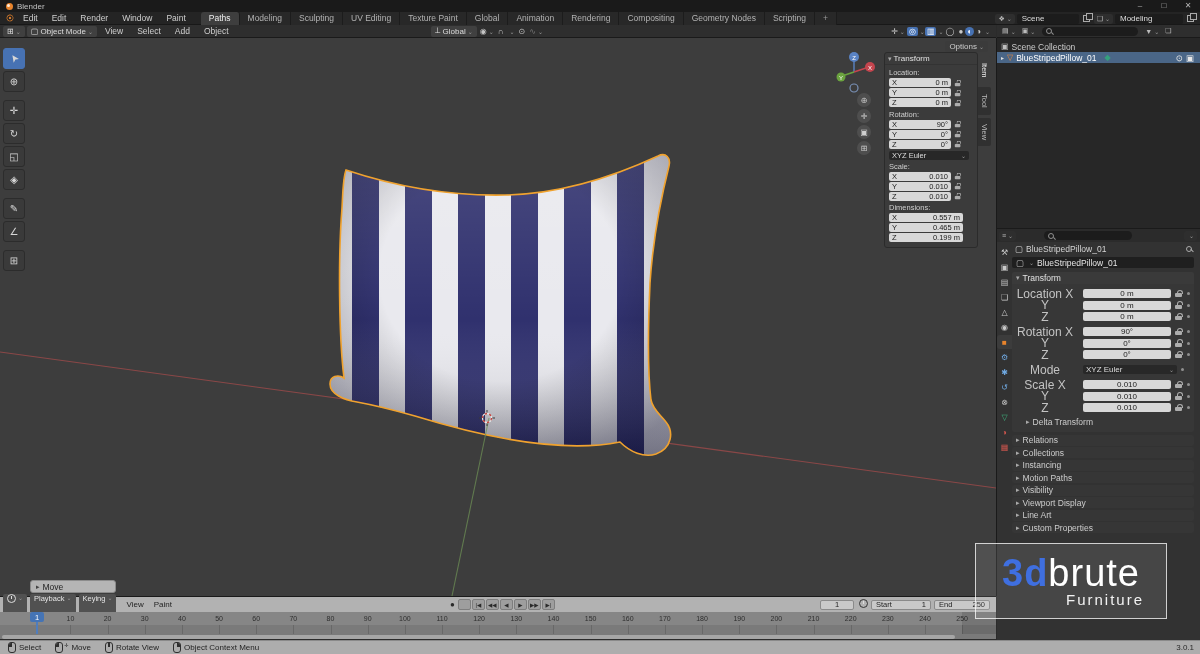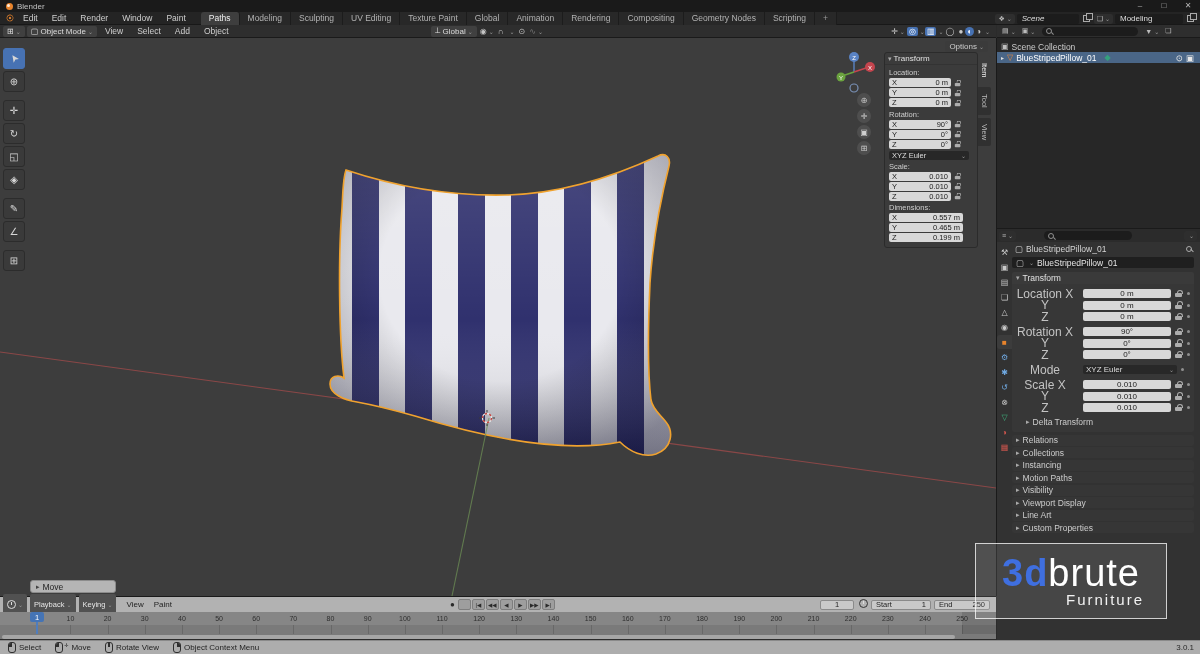--- a/index.html
+++ b/index.html
@@ -94,21 +94,21 @@
   .np-row .lock{transform:scale(.8);margin-left:3px;}
   .np-dd{width:80px;height:9px;background:#272727;border-radius:2px;display:flex;align-items:center;justify-content:space-between;font-size:7.5px;color:#ddd;padding:0 3px;margin:1.5px 0;box-sizing:border-box;}
   #np-tabs{position:absolute;left:978px;top:18px;width:13px;}
   .vtab{writing-mode:vertical-rl;height:28px;width:13px;background:#303030;color:#bbb;font-size:7.5px;display:flex;align-items:center;justify-content:center;border-radius:0 2px 2px 0;margin-bottom:3px;}
   .vtab.active{background:#3d3d3d;color:#eee;}
   
   #move-panel{position:absolute;left:30px;top:542px;width:86px;height:13px;background:#b5b5b5;border:1px solid #8c8c8c;border-radius:3px;display:flex;align-items:center;color:#222;font-size:8.5px;padding-left:5px;gap:3px;box-sizing:border-box;}
   
   #timeline{position:absolute;left:0;top:596px;width:996px;height:42px;background:#b2b2b2;border-top:1px solid #1a1a1a;box-sizing:border-box;}
   #tl-header{position:absolute;left:0;top:0;width:996px;height:15px;display:flex;align-items:center;}
-  .tl-btn{height:22px;background:#515151;border-radius:2px;color:#e5e5e5;font-size:7.5px;display:flex;align-items:center;padding:0 4px;margin-left:3px;}
+  .tl-btn{height:22px;background:#515151;border-radius:2px;color:#e5e5e5;font-size:7.5px;display:flex;align-items:flex-start;padding:0 4px;margin-left:3px;}
   .tl-menu{font-size:8px;color:#1f1f1f;margin-left:10px;}
   #transport{position:absolute;left:450px;display:flex;align-items:center;gap:1px;}
   .tr-btn{min-width:9px;height:9px;background:#9e9e9e;border:1px solid #7e7e7e;border-radius:2px;color:#2a2a2a;font-size:5.5px;display:flex;align-items:center;justify-content:center;padding:0 1px;}
   .tl-field{height:10px;background:#c9c9c9;border:1px solid #8a8a8a;border-radius:2px;color:#1e1e1e;font-size:7.5px;display:flex;align-items:center;justify-content:space-between;padding:0 4px;box-sizing:border-box;}
   #ruler{position:absolute;left:0;top:15px;width:996px;height:13px;background:#868686;}
   .tick-label{position:absolute;top:3px;transform:translateX(-50%);font-size:7px;color:#2e2e2e;}
   #tl-body{position:absolute;left:0;top:28px;width:996px;height:9px;background:#7a7a7a;}
   .gridline{position:absolute;top:0;width:1px;height:9px;background:rgba(0,0,0,0.14);}
   #tl-after-end{position:absolute;left:962px;top:15px;width:34px;height:22px;background:rgba(0,0,0,0.12);}
   #tl-scroll{position:absolute;left:0;top:37px;width:996px;height:5px;background:#7a7a7a;}
@@ -166,21 +166,21 @@
         <span class="wtab">Global</span>
         <span class="wtab">Animation</span>
         <span class="wtab">Rendering</span>
         <span class="wtab">Compositing</span>
         <span class="wtab">Geometry Nodes</span>
         <span class="wtab">Scripting</span>
         <span class="wtab add">+</span>
       </div>
     <div id="scene-widgets">
       <span class="mini-btn">❖<span class="chev">⌄</span></span>
-      <span class="dfield" style="width:52px;font-style:italic;">Scene</span>
+      <span class="dfield" style="width:52px;">Scene</span>
       <span class="copyicon"></span>
       <span class="mini-btn">❏<span class="chev">⌄</span></span>
       <span class="dfield" style="width:58px;">Modeling</span>
       <span class="copyicon"></span>
     </div>
   </div>
 
   <div id="vp-header">
     <span class="hdr-btn" style="margin-left:3px;">⊞<span class="chev">⌄</span></span>
     <span class="hdr-btn">▢&nbsp;<span>Object Mode</span><span class="chev">⌄</span></span>

